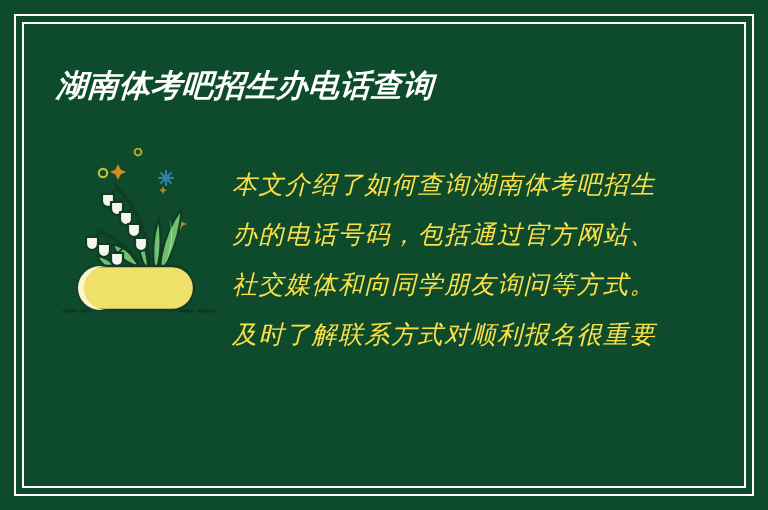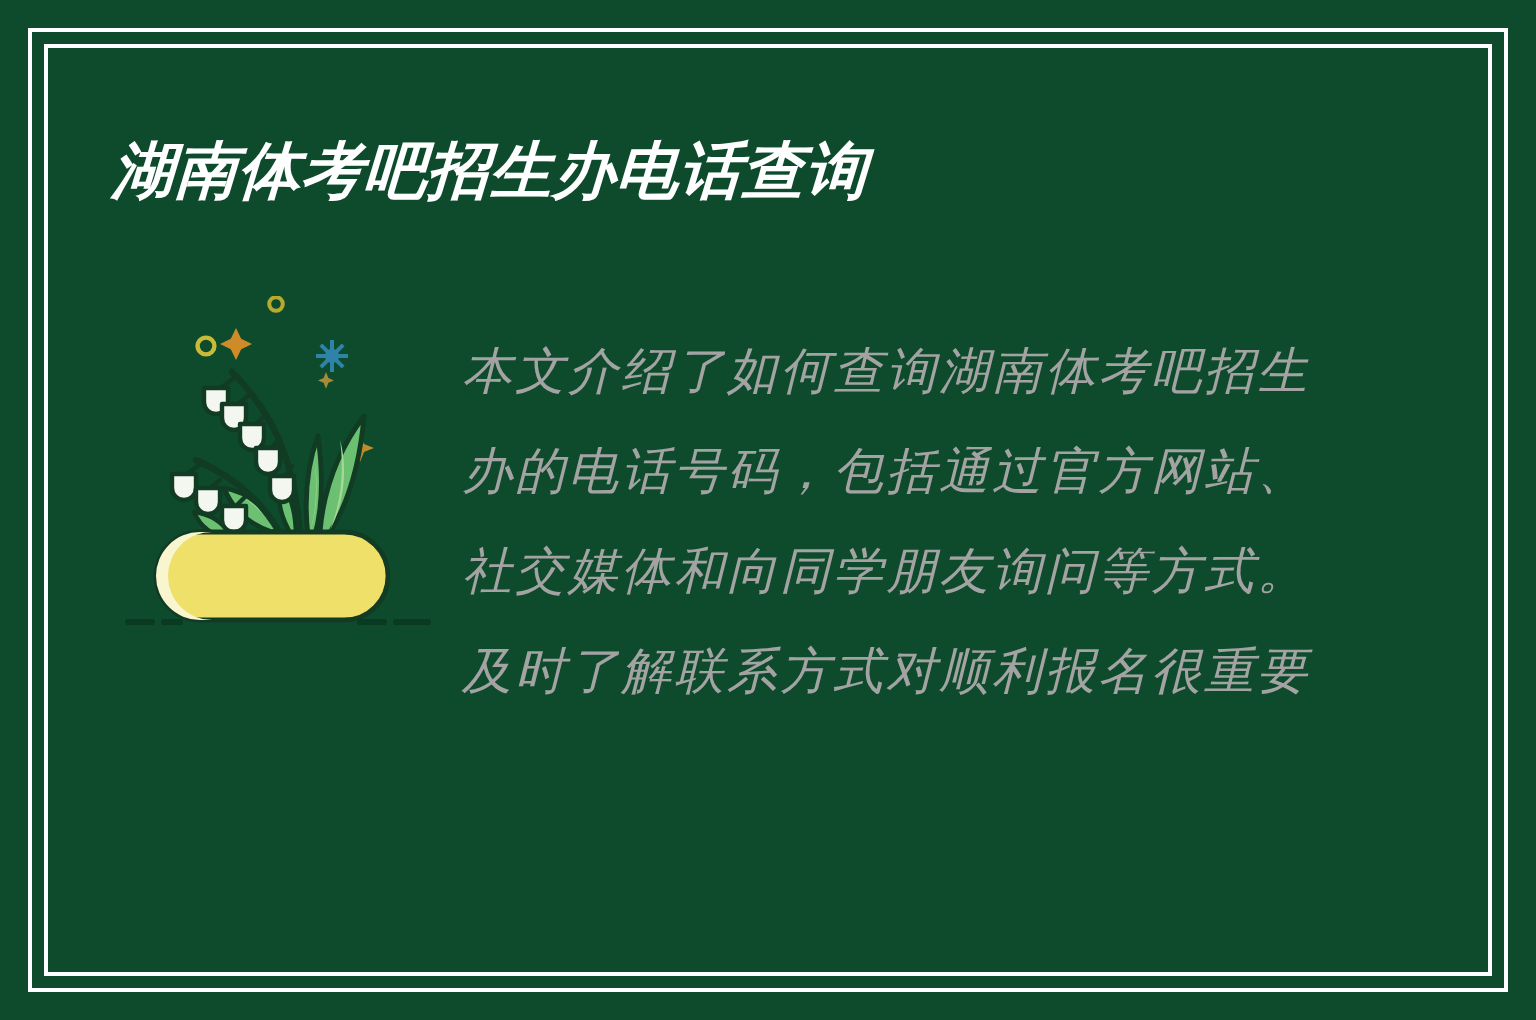--- a/index.html
+++ b/index.html
@@ -65,27 +65,27 @@
     height: 165px;
   }
   #illustration svg { display: block; }
 
   
   #body-text {
     position: absolute;
     left: 231px;
     top: 162px;
     width: 425px;
-    font-family: Liberation Serif, serif;
+    font-family: Liberation Mono, monospace;
     font-style: italic;
     font-size: 25px;
     line-height: 50px;
-    color: #a3a3a3;
+    color: #fde047;
     letter-spacing: 1.5px;
-    text-align: left;
+    text-align: right;
     word-break: break-all;
   }
 </style>
 </head>
 <body>
 
 <div id="banner">
 
   <div class="frame-outer"></div>
   <div class="frame-inner"></div>

